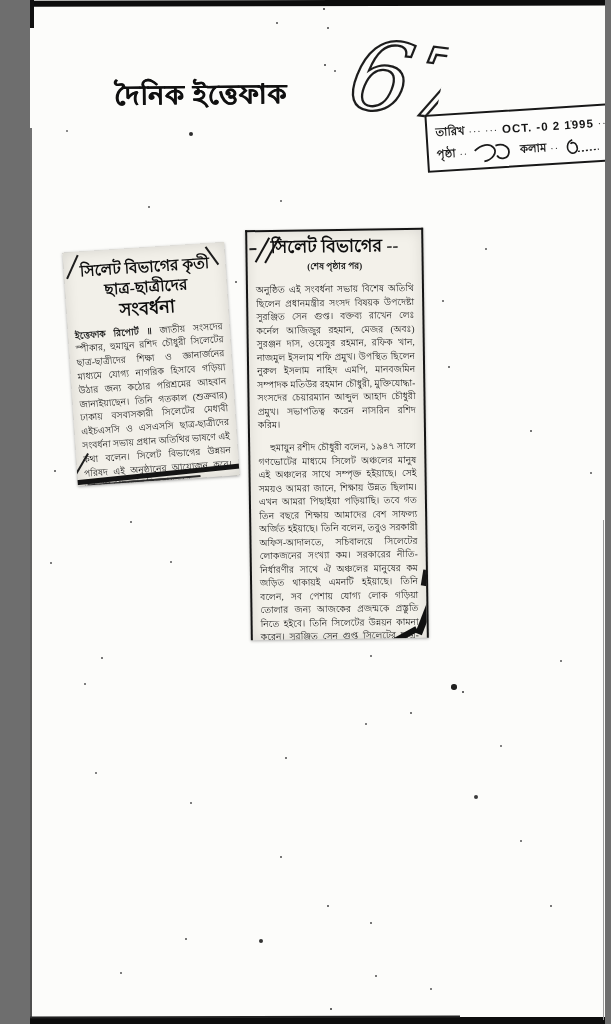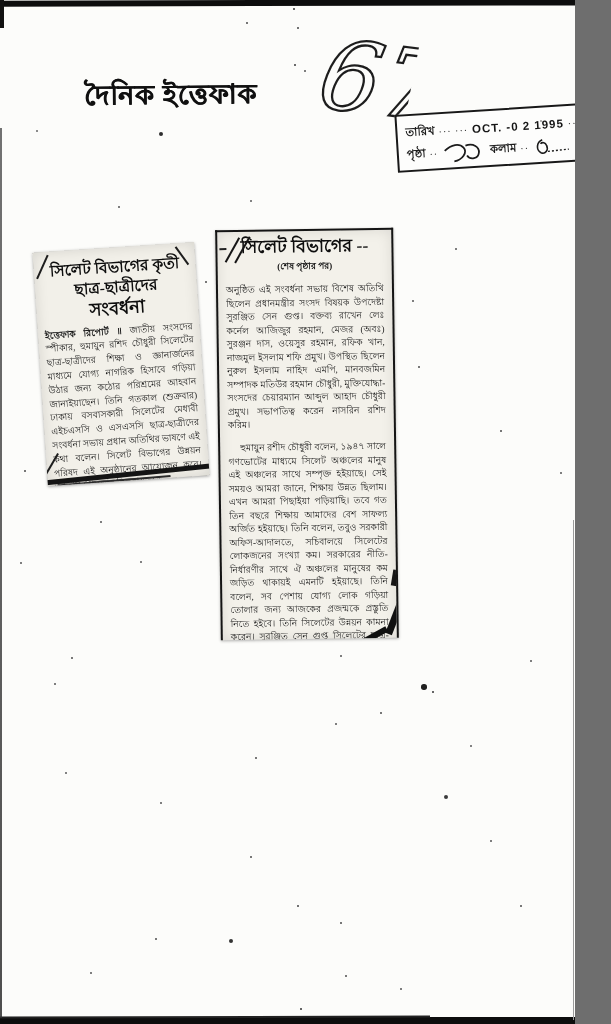--- a/index.html
+++ b/index.html
@@ -1,17 +1,17 @@
 <!DOCTYPE html>
 <html><head>
 <meta charset="utf-8">
 <style>
   html,body{margin:0;padding:0;background:#6e6e6e;}
   .page{position:relative;width:575px;height:1024px;background:#fcfcfa;overflow:hidden;
-        font-family:"Liberation Serif","DejaVu Serif",serif;color:#1a1a1a;}
+        font-family:"Liberation Serif","DejaVu Serif",serif;color:#1a1a1a;margin-left:30px;}
 
   
   .edge-top{position:absolute;top:0;left:0;width:611px;height:6px;background:#0d0d0d;transform:skewY(-0.12deg);}
   .edge-bottom{position:absolute;bottom:0;left:0;width:611px;height:7px;background:#0d0d0d;}
   .edge-bottom2{position:absolute;bottom:6px;left:0;width:430px;height:2px;background:#222;transform:rotate(-0.15deg);}
   .edge-left{position:absolute;top:128px;left:0;width:2px;height:890px;background:linear-gradient(#5a5a5a,#303030);opacity:.85;}
   .edge-right{position:absolute;top:520px;right:1px;width:1px;height:500px;background:#9b9b9b;}
   .corner-tl{position:absolute;top:0;left:0;width:4px;height:28px;background:#111;}
 
   

